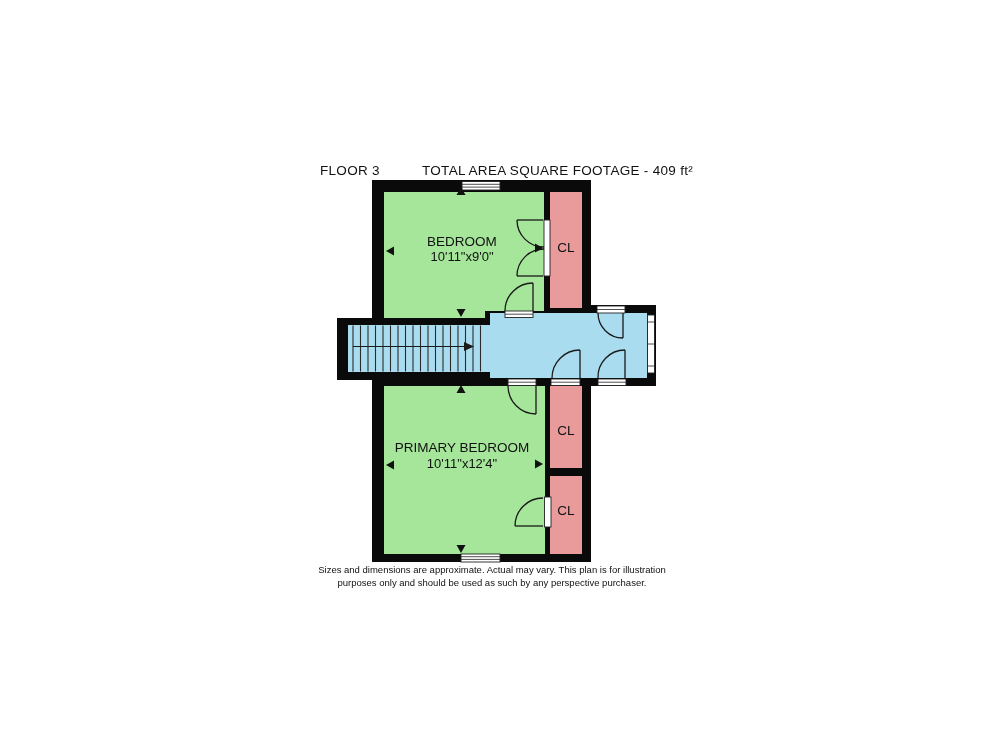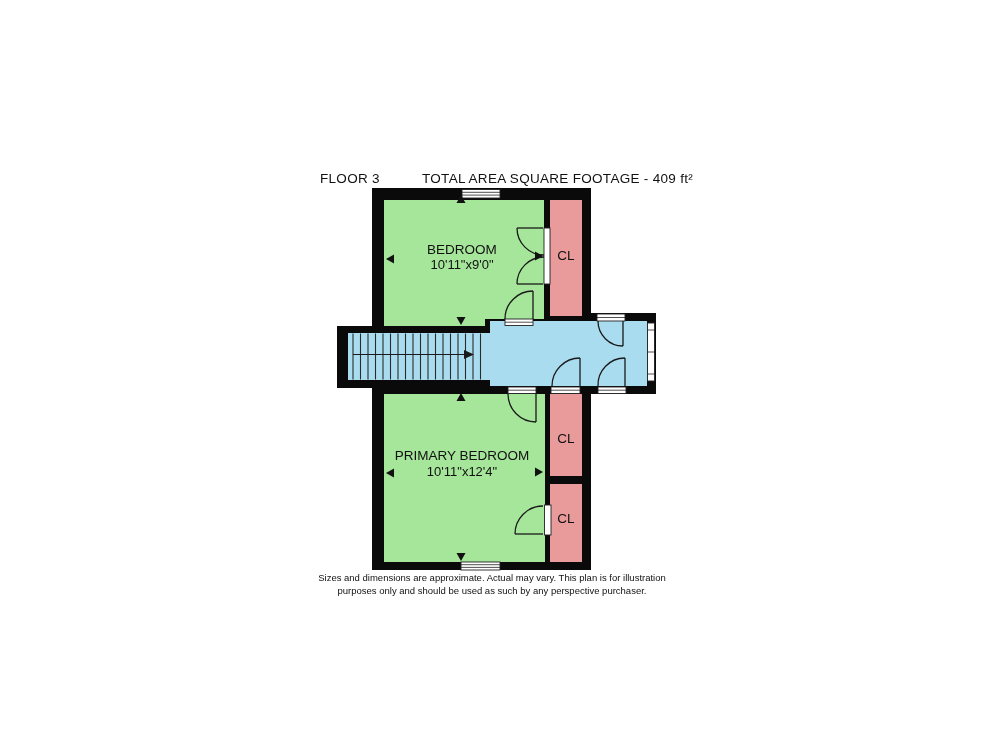--- a/index.html
+++ b/index.html
@@ -1,16 +1,16 @@
 <!DOCTYPE html>
 <html><head>
 <meta charset="utf-8">
 <style>
   html,body{margin:0;padding:0;background:#ffffff;}
-  .canvas{position:relative;width:1000px;height:613px;background:#ffffff;overflow:hidden;margin-top:8px;}
+  .canvas{position:relative;width:1000px;height:613px;background:#ffffff;overflow:hidden;}
   svg{position:absolute;left:0;top:0;}
   .t{font-family:"Liberation Sans","DejaVu Sans",sans-serif;fill:#111111;}
   .title{font-size:13.5px;letter-spacing:0.3px;}
   .room-name{font-size:13.5px;text-anchor:middle;}
   .room-dims{font-size:13px;text-anchor:middle;}
   .cl{font-size:13.5px;text-anchor:middle;}
   .footer{font-size:9.5px;text-anchor:middle;}
   .arc{fill:none;stroke:#1a1a1a;stroke-width:1.3;}
   .leaf{stroke:#1a1a1a;stroke-width:1.3;}
   .thr{fill:#ffffff;stroke:#222222;stroke-width:0.9;}

